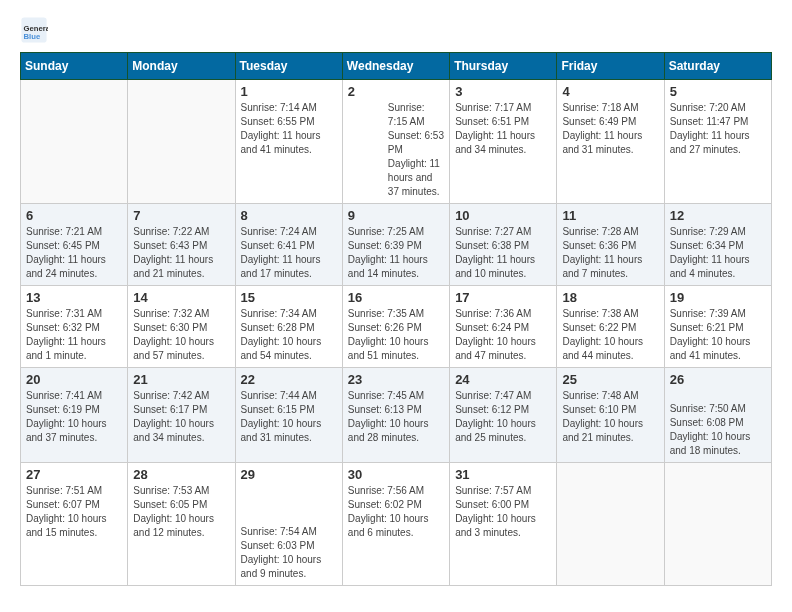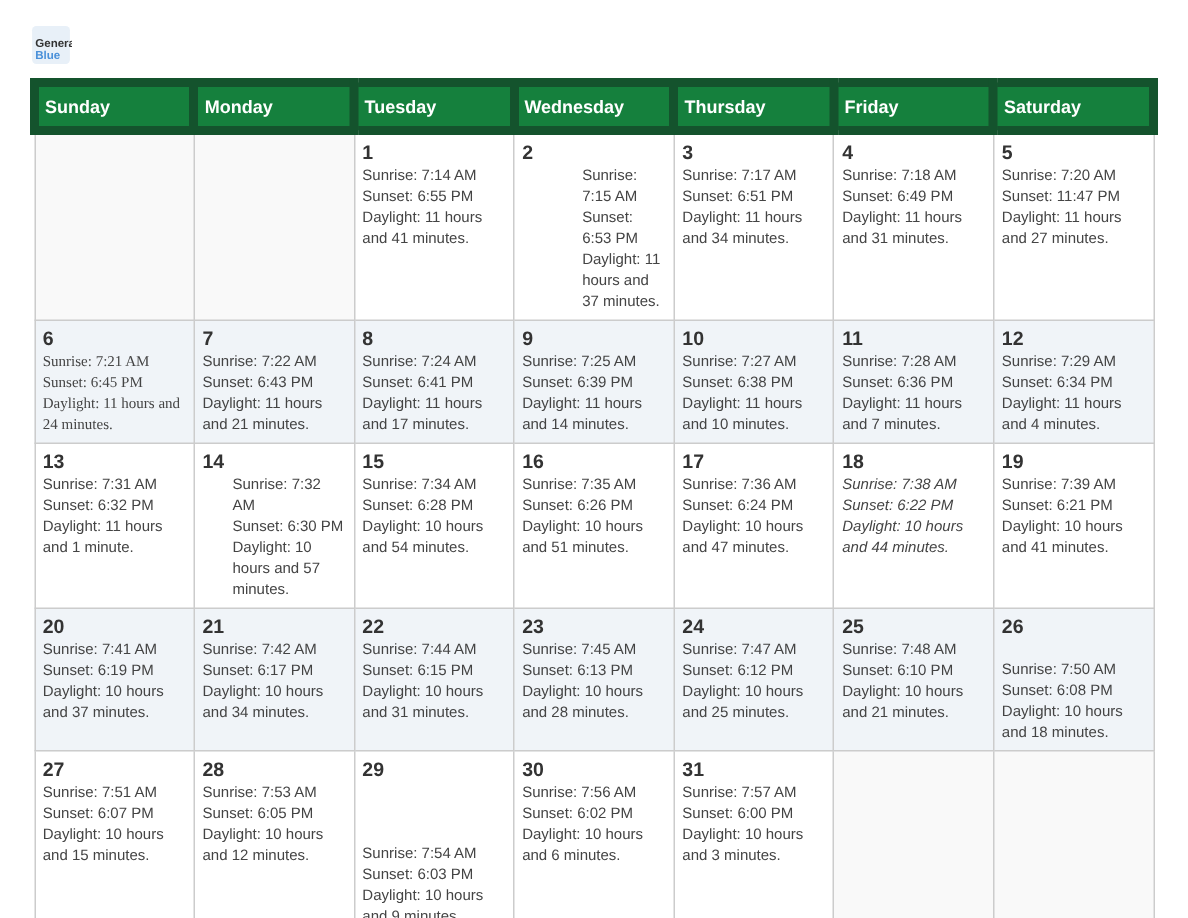--- a/index.html
+++ b/index.html
@@ -42,27 +42,27 @@
       color: #555;
       margin-top: 2px;
     }
     .calendar {
       width: 100%;
       border-collapse: collapse;
       border: 1px solid #ccc;
       font-size: 11px;
     }
     .calendar th {
-      background-color: #15803d;
+      background-color: #0369a1;
       color: #fff;
       font-size: 12px;
       font-weight: bold;
       padding: 6px 4px;
       text-align: left;
-      border: 6px solid #14532d;
+      border: 1px solid #14532d;
     }
     .calendar td {
       border: 1px solid #ccc;
       vertical-align: top;
       padding: 4px 5px;
       width: 107px;
       min-height: 70px;
       height: 80px;
       background: #fff;
       color: #333;
@@ -150,21 +150,21 @@
           <td>
             <div class="day-number">5</div>
             <div class="day-info" style="white-space: pre-line;">Sunrise: 7:20 AM
 Sunset: 11:47 PM
 Daylight: 11 hours and 27 minutes.</div>
           </td>
         </tr>
         <tr class="row-shaded">
           <td>
             <div class="day-number">6</div>
-            <div class="day-info" style="white-space: pre-line; font-family: Liberation Serif, serif;">Sunrise: 7:21 AM
+            <div class="day-info" style="white-space: pre-line;">Sunrise: 7:21 AM
 Sunset: 6:45 PM
 Daylight: 11 hours and 24 minutes.</div>
           </td>
           <td>
             <div class="day-number">7</div>
             <div class="day-info" style="white-space: pre-line;">Sunrise: 7:22 AM
 Sunset: 6:43 PM
 Daylight: 11 hours and 21 minutes.</div>
           </td>
           <td>
@@ -200,21 +200,21 @@
         </tr>
         <tr>
           <td>
             <div class="day-number">13</div>
             <div class="day-info" style="white-space: pre-line;">Sunrise: 7:31 AM
 Sunset: 6:32 PM
 Daylight: 11 hours and 1 minute.</div>
           </td>
           <td>
             <div class="day-number">14</div>
-            <div class="day-info" style="white-space: pre-line; margin-left: 20px;">Sunrise: 7:32 AM
+            <div class="day-info" style="white-space: pre-line;">Sunrise: 7:32 AM
 Sunset: 6:30 PM
 Daylight: 10 hours and 57 minutes.</div>
           </td>
           <td>
             <div class="day-number">15</div>
             <div class="day-info" style="white-space: pre-line;">Sunrise: 7:34 AM
 Sunset: 6:28 PM
 Daylight: 10 hours and 54 minutes.</div>
           </td>
           <td>
@@ -224,21 +224,21 @@
 Daylight: 10 hours and 51 minutes.</div>
           </td>
           <td>
             <div class="day-number">17</div>
             <div class="day-info" style="white-space: pre-line;">Sunrise: 7:36 AM
 Sunset: 6:24 PM
 Daylight: 10 hours and 47 minutes.</div>
           </td>
           <td>
             <div class="day-number">18</div>
-            <div class="day-info" style="white-space: pre-line; font-style: italic;">Sunrise: 7:38 AM
+            <div class="day-info" style="white-space: pre-line;">Sunrise: 7:38 AM
 Sunset: 6:22 PM
 Daylight: 10 hours and 44 minutes.</div>
           </td>
           <td>
             <div class="day-number">19</div>
             <div class="day-info" style="white-space: pre-line;">Sunrise: 7:39 AM
 Sunset: 6:21 PM
 Daylight: 10 hours and 41 minutes.</div>
           </td>
         </tr>

